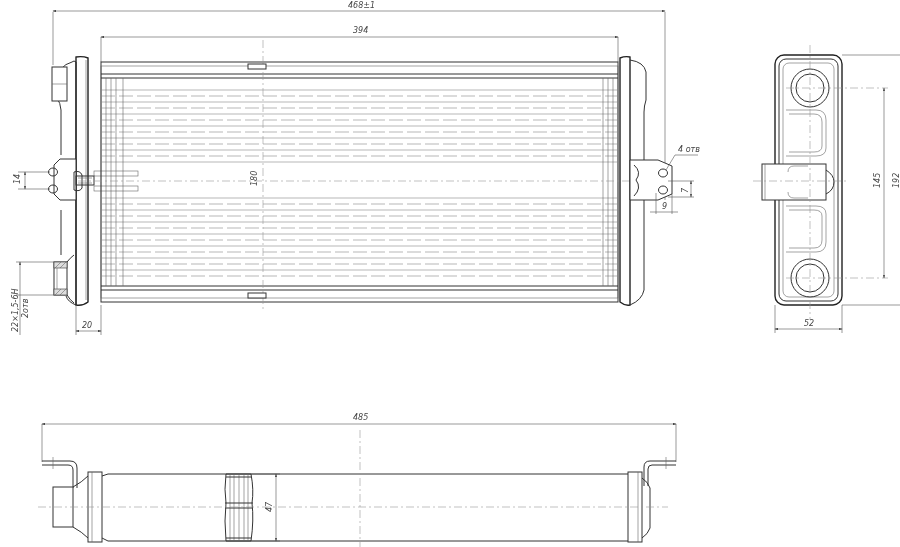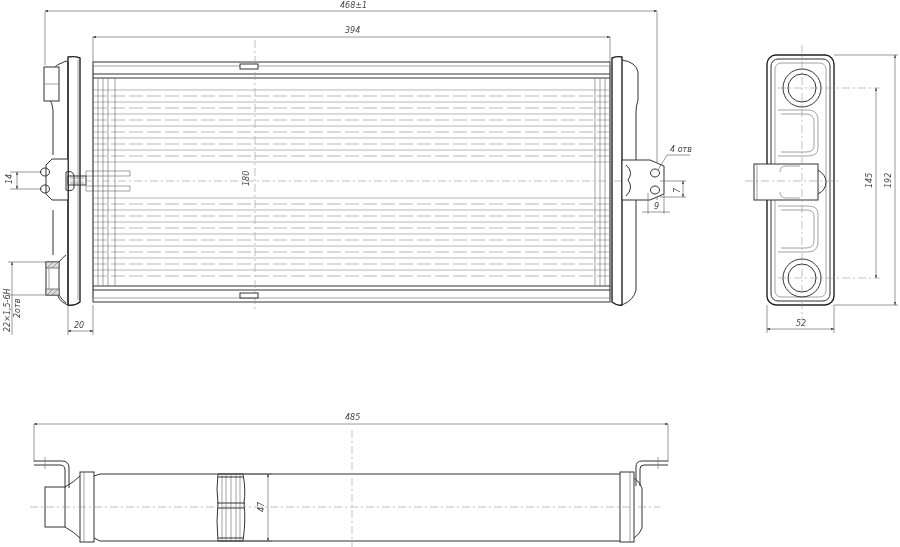--- a/index.html
+++ b/index.html
@@ -1,17 +1,17 @@
 <!DOCTYPE html>
 <html><head>
 <meta charset="utf-8">
 <style>
   html,body{margin:0;padding:0;background:#ffffff;}
   body{width:900px;height:547px;overflow:hidden;font-family:"DejaVu Sans",sans-serif;}
-  #drawing{position:absolute;left:0;top:0;width:728px;height:547px;}
+  #drawing{position:absolute;left:8px;top:0;width:728px;height:547px;}
   svg text{font-family:"DejaVu Sans",sans-serif;font-style:italic;font-size:8px;fill:#444;}
   .ln{stroke:#333;stroke-width:1;fill:none;}
   .thk{stroke:#222;stroke-width:1.4;fill:none;}
   .thin{stroke:#666;stroke-width:0.6;fill:none;}
   .fin{stroke:#888;stroke-width:0.6;fill:none;}
   .dash{stroke:#999;stroke-width:0.6;fill:none;stroke-dasharray:8 3 2 3;}
   .dim{stroke:#555;stroke-width:0.6;fill:none;}
   .fill{fill:#fff;stroke:#333;stroke-width:1;}
   .hatch{stroke:#555;stroke-width:0.5;}
 </style>

